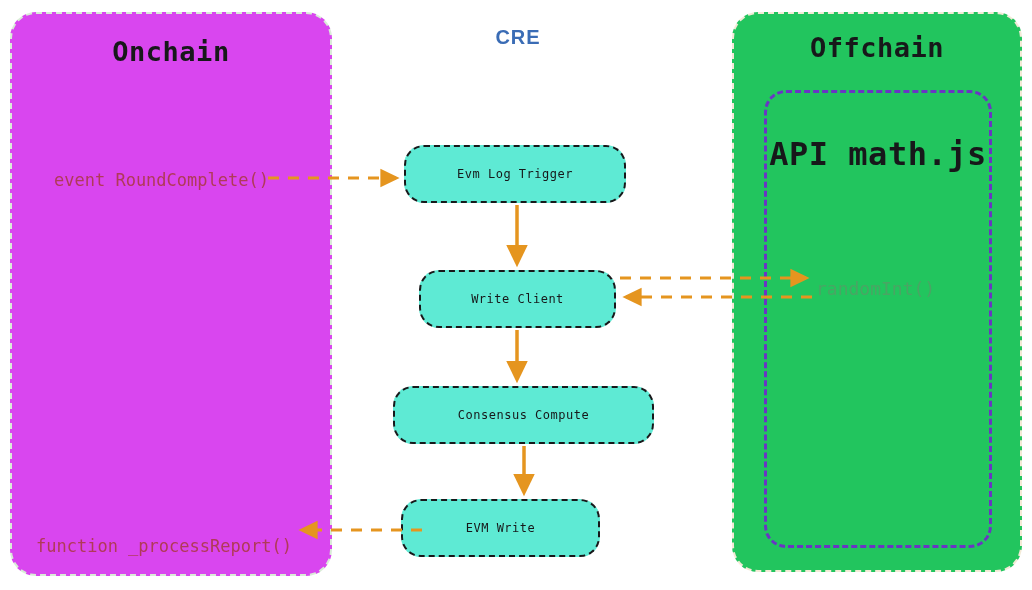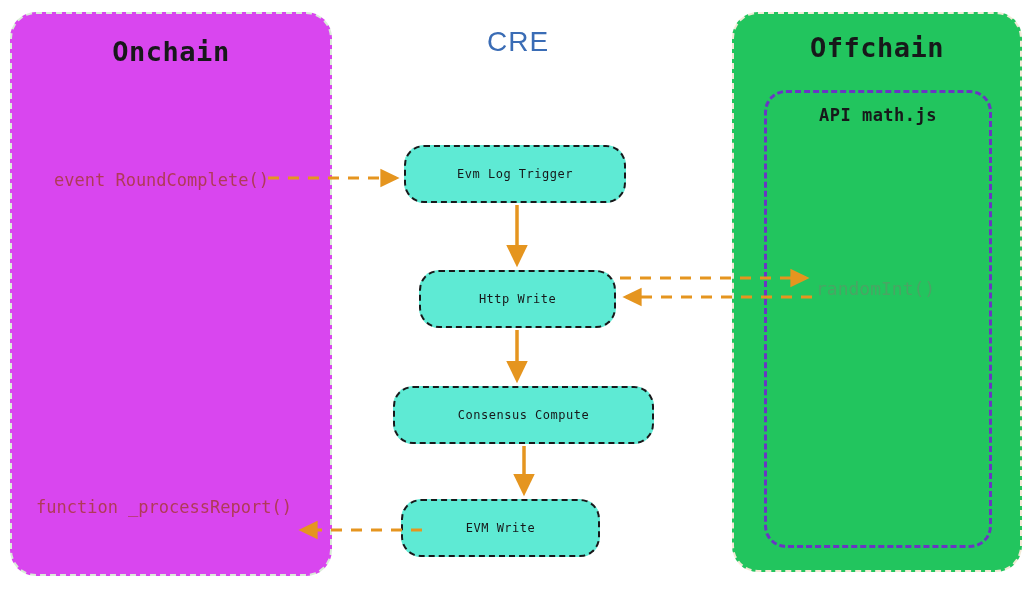--- a/index.html
+++ b/index.html
@@ -79,35 +79,35 @@
     left: 0;
     right: 0;
     text-align: center;
     font-size: 18px;
     font-weight: 500;
     color: #17181a;
     letter-spacing: 0.5px;
   }
   #lottery-title { top: 23px; }
   #api-title {
-    top: 12px;
-    font-size: 17px;
+    top: 42px;
+    font-size: 32px;
     font-weight: 700;
   }
 
   
   #cre-title {
     position: absolute;
     left: 430px;
     top: 26px;
     width: 176px;
     text-align: center;
     font-family: "Liberation Sans", sans-serif;
-    font-size: 28px;
-    font-weight: 400;
+    font-size: 20px;
+    font-weight: 700;
     color: #3a6cb5;
     letter-spacing: 1px;
   }
 
   
   .node {
     position: absolute;
     box-sizing: border-box;
     border: 2.5px dashed #17181a;
     border-radius: 20px;
@@ -125,21 +125,21 @@
 
   
   .code-label {
     position: absolute;
     font-size: 17px;
     color: #b03a58;
     white-space: nowrap;
     letter-spacing: 0px;
   }
   #label-round-complete { left: 54px; top: 170px; }
-  #label-process-report { left: 36px; top: 497px; }
+  #label-process-report { left: 36px; top: 536px; }
   #label-random-int {
     position: absolute;
     left: 816px;
     top: 278px;
     font-size: 18px;
     color: #4aa564;
     white-space: nowrap;
   }
 
   
@@ -162,21 +162,21 @@
 
   </div>
 
   <div class="code-label" id="label-round-complete">event RoundComplete()</div>
 
   <div class="code-label" id="label-process-report">function _processReport()</div>
 
   <div id="cre-title">CRE</div>
 
   <div class="node" id="node-evm-log-trigger">Evm Log Trigger</div>
-  <div class="node" id="node-http-client">Http Write</div>
+  <div class="node" id="node-http-client">Write Client</div>
   <div class="node" id="node-consensus-compute" style="left:393px; top:386px; width:261px; height:58px;">Consensus Compute</div>
   <div class="node" id="node-evm-write">EVM Write</div>
 
   <div class="domain-panel" id="offchain-panel">
     <div class="domain-title" id="offchain-title">Offchain</div>
   </div>
 
   <div class="sub-panel" id="api-panel">
     <div class="sub-title" id="api-title">API math.js</div>
   </div>

